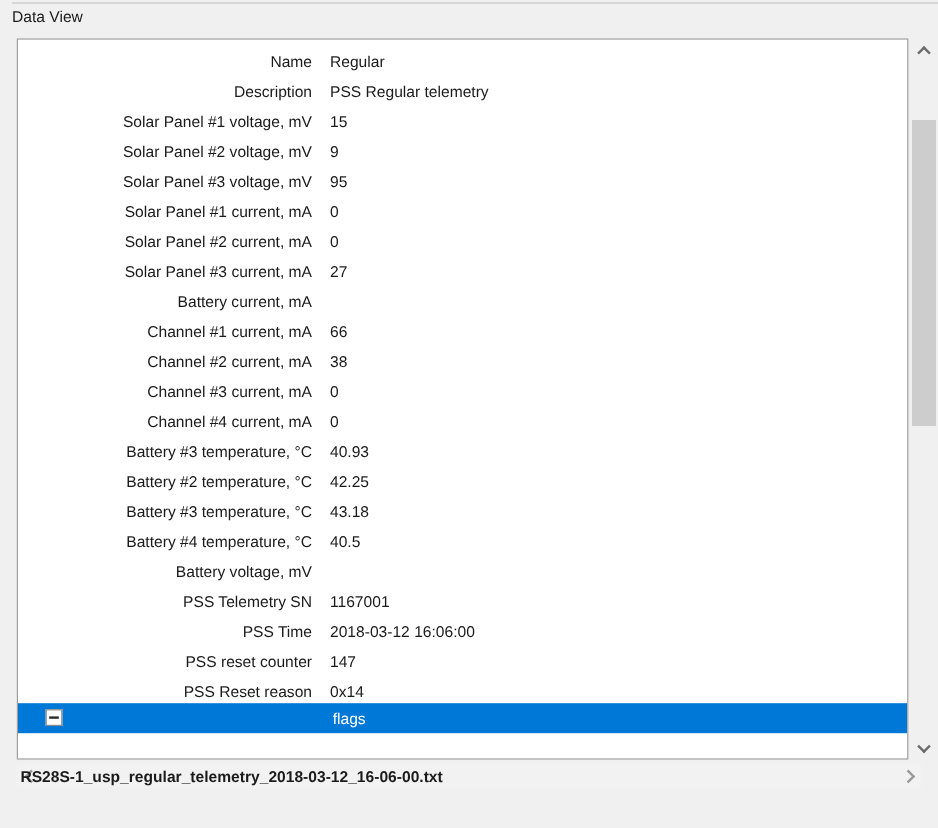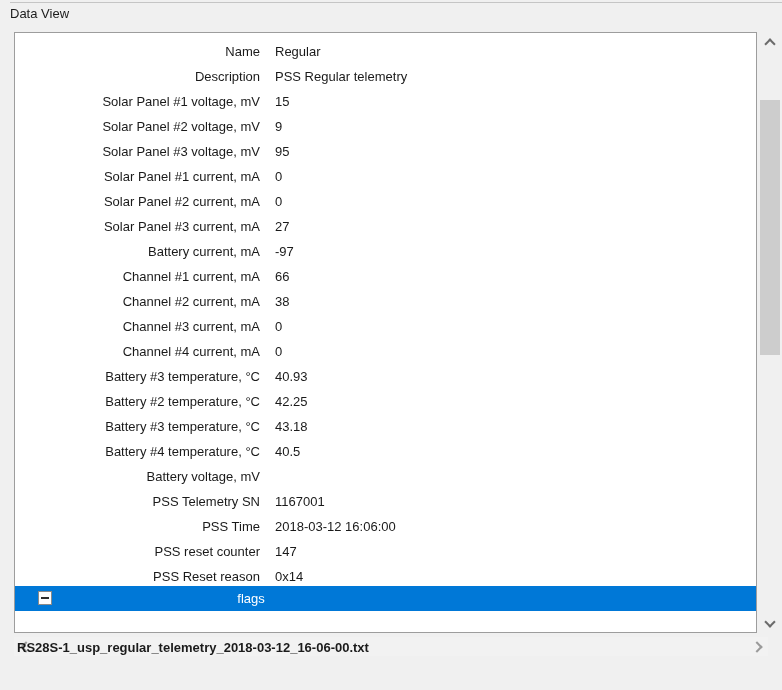--- a/index.html
+++ b/index.html
@@ -31,21 +31,21 @@
   }
   .row .lbl{text-align:right;white-space:nowrap;}
   .row .val{padding-left:15px;white-space:nowrap;}
   
   .flags-row{
     position:absolute;left:0;top:553px;width:100%;height:25px;
     line-height:25px;
   }
   .flags-label{
     display:block;width:472px;text-align:center;
-    color:#ffffff;font-size:13px;
+    color:#ffffff;font-size:13px;padding-left:40px;
   }
   .expander{
     position:absolute;left:23px;top:5px;width:14px;height:14px;
     background:#fdfdfd;border:1px solid #8a8a8a;box-sizing:border-box;
     display:flex;align-items:center;justify-content:center;cursor:pointer;
   }
   .minus-bar{width:8px;height:2px;background:#2b2b2b;}
   
   .vscroll{
     position:absolute;left:758px;top:32px;width:24px;height:601px;
@@ -122,21 +122,20 @@
     <div class="val">0</div>
   </div>
 
   <div class="row">
     <div class="lbl">Solar Panel #3 current, mA</div>
     <div class="val">27</div>
   </div>
 
   <div class="row">
     <div class="lbl">Battery current, mA</div>
-    <div class="val">-97</div>
   </div>
 
   <div class="row">
     <div class="lbl">Channel #1 current, mA</div>
     <div class="val">66</div>
   </div>
 
   <div class="row">
     <div class="lbl">Channel #2 current, mA</div>
     <div class="val">38</div>

